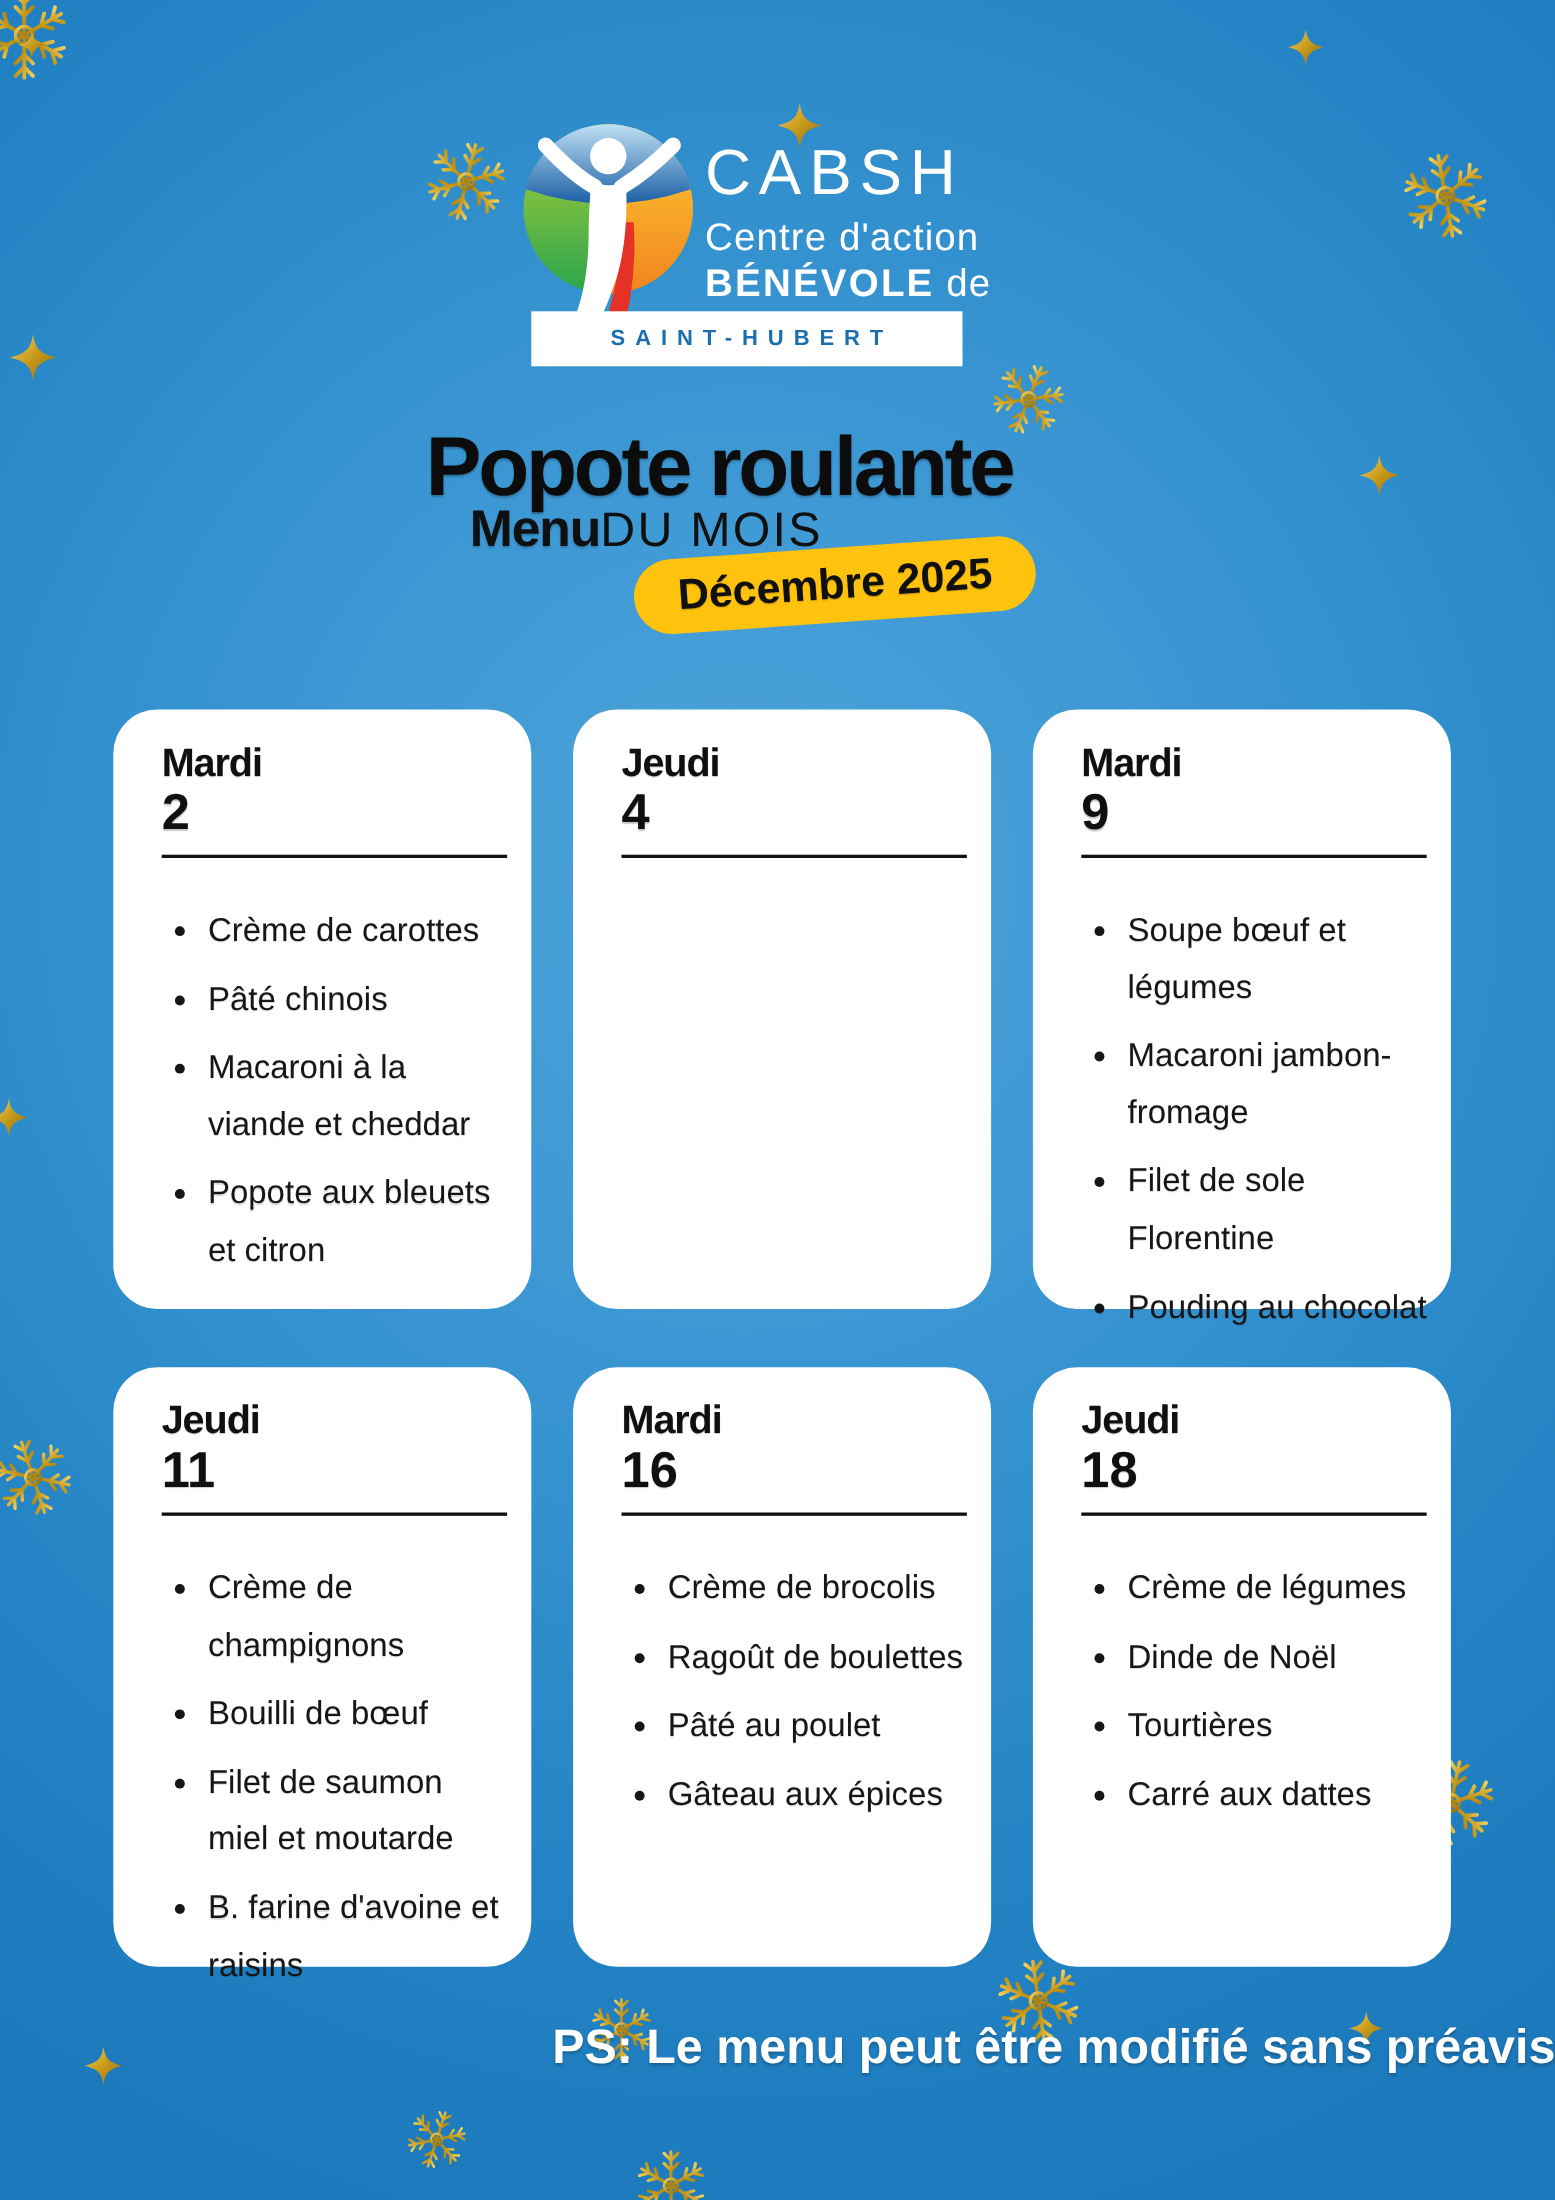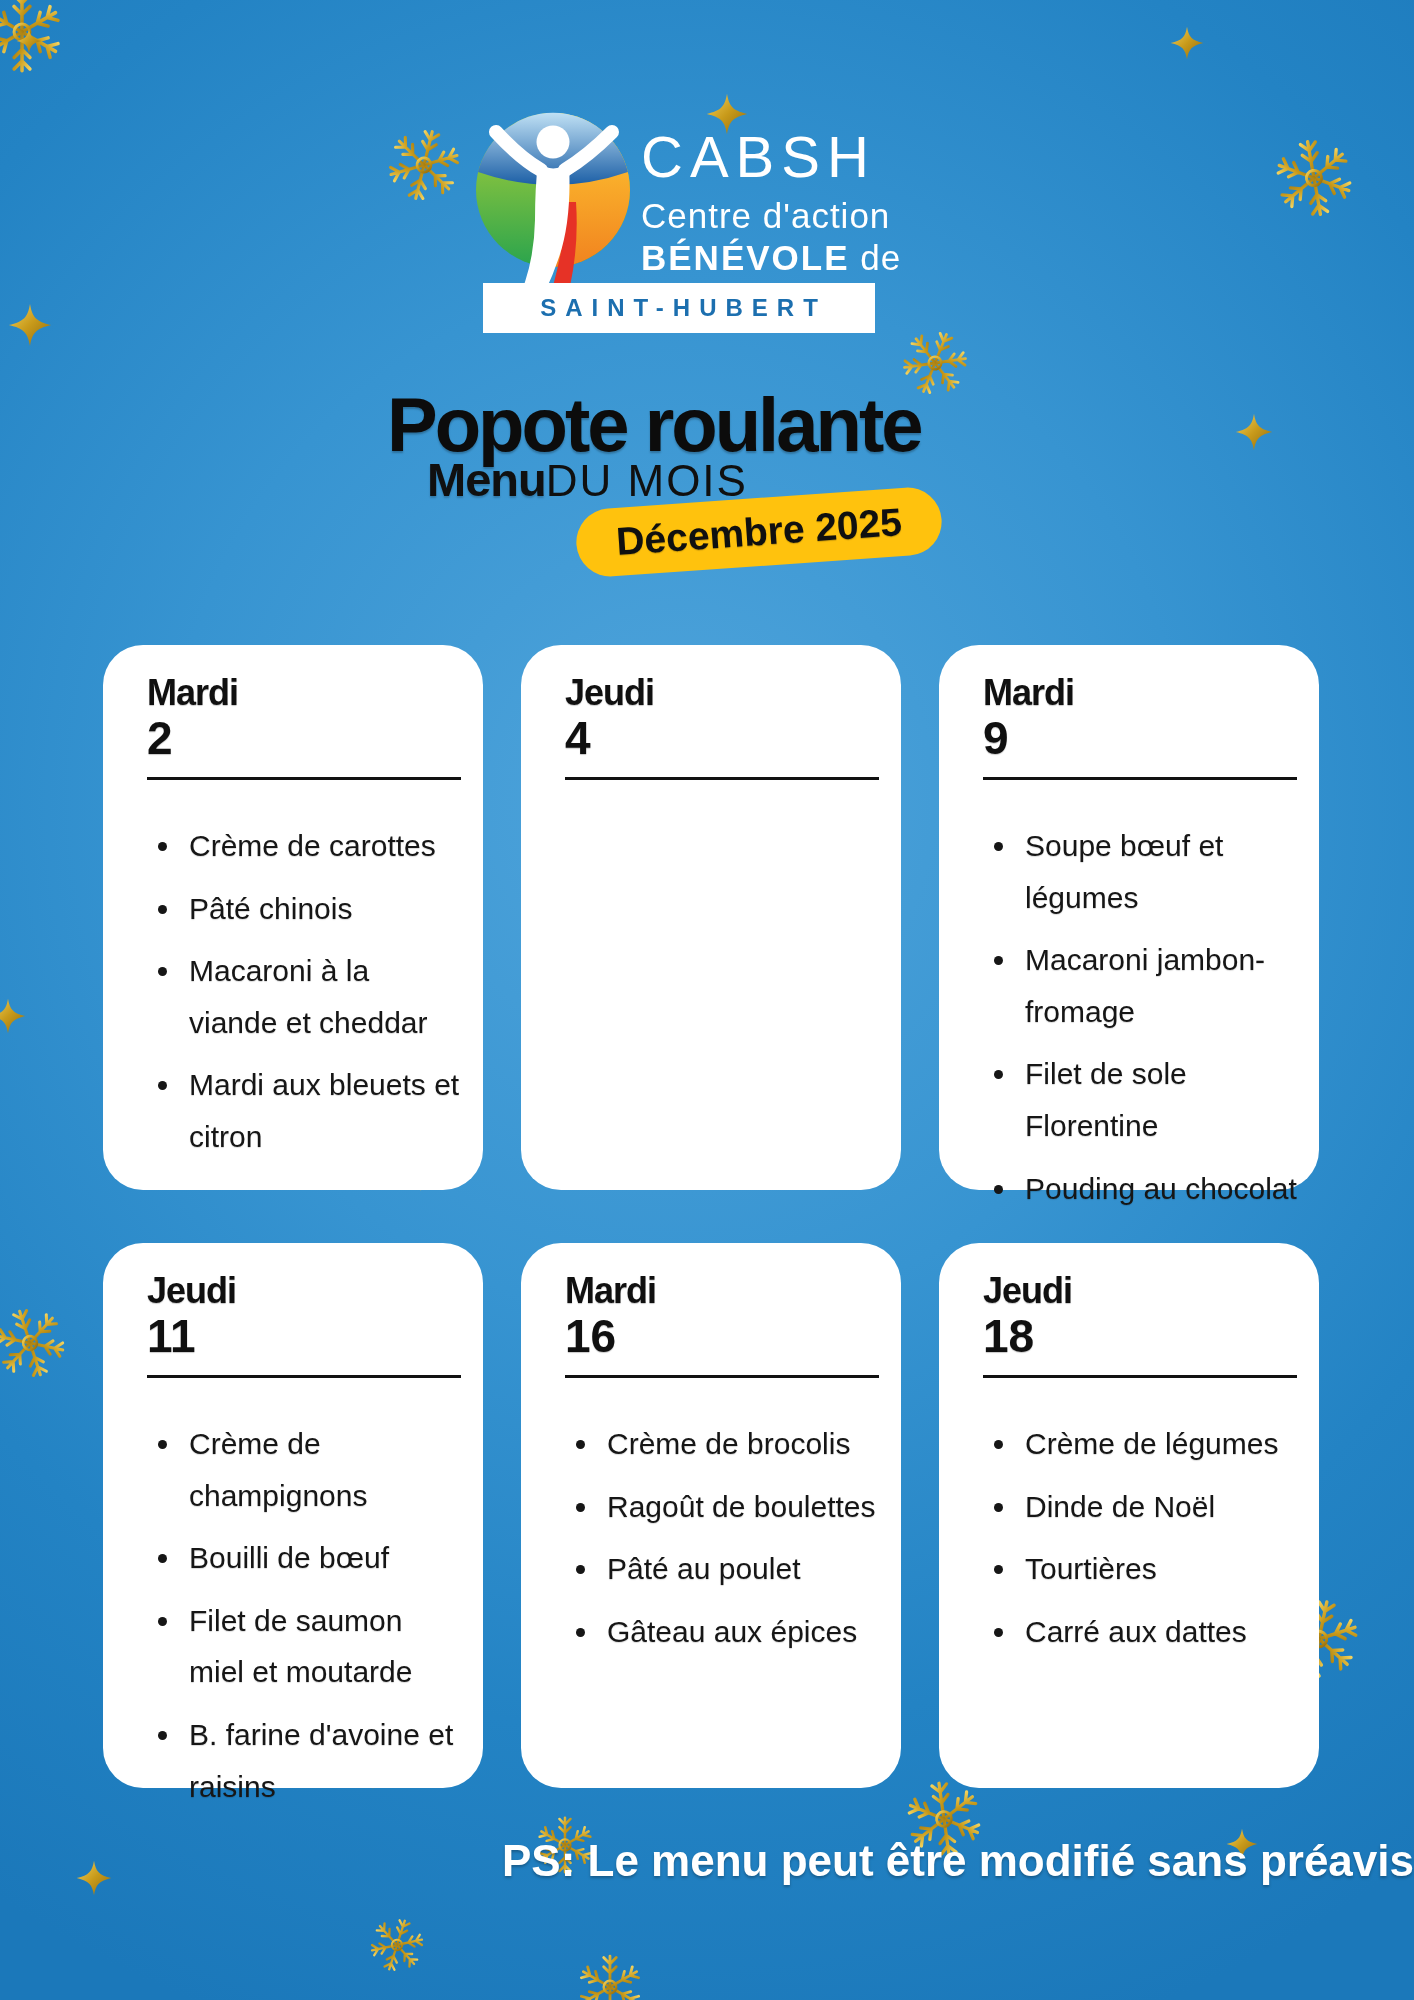--- a/index.html
+++ b/index.html
@@ -16,21 +16,21 @@
   .logo-mark{position:absolute;left:468px;top:102px;width:170px;height:215px;}
   .logo-text{position:absolute;left:641px;top:128px;color:#fff;line-height:1;}
   .logo-acronym{font-size:58px;font-weight:400;letter-spacing:7px;}
   .logo-line1{font-size:35px;font-weight:300;letter-spacing:1px;margin-top:12px;}
   .logo-line2{font-size:35px;margin-top:7px;letter-spacing:1px;}
   .logo-line2 .b{font-weight:700;letter-spacing:2px;}
   .logo-line2 .r{font-weight:300;}
   .banner{
     position:absolute;left:483px;top:283px;width:392px;height:50px;
     background:#ffffff;display:flex;align-items:center;justify-content:center;
-    color:#1c6faf;font-size:24px;font-weight:700;letter-spacing:9px;text-indent:9px;
+    color:#1c6faf;font-size:20px;font-weight:700;letter-spacing:9px;text-indent:9px;
   }
   .title{
     position:absolute;left:387px;top:381px;
     font-size:76px;font-weight:800;letter-spacing:-3px;color:#0c0c0c;
     text-shadow:0 2px 2px rgba(0,0,0,.25);white-space:nowrap;
   }
   .subtitle{position:absolute;left:427px;top:452px;white-space:nowrap;color:#101010;}
   .subtitle .menu-b{font-size:47px;font-weight:800;letter-spacing:-1px;text-shadow:0 2px 2px rgba(0,0,0,.2);margin-top:22px;}
   .subtitle .menu-l{font-size:44px;font-weight:400;letter-spacing:2px;}
   .month-badge{
@@ -218,21 +218,21 @@
   <div class="month-badge">Décembre 2025</div>
 
   <div class="card r1 c1">
     <div class="card-day">Mardi</div>
     <div class="card-date">2</div>
     <hr class="card-rule">
     <ul class="card-menu">
       <li>Crème de carottes</li>
       <li>Pâté chinois</li>
       <li>Macaroni à la viande et cheddar</li>
-      <li>Mardi aux bleuets et citron</li>
+      <li>Popote aux bleuets et citron</li>
     </ul>
   </div>
   <div class="card r1 c2">
     <div class="card-day">Jeudi</div>
     <div class="card-date">4</div>
     <hr class="card-rule">
   </div>
   <div class="card r1 c3">
     <div class="card-day">Mardi</div>
     <div class="card-date">9</div>

